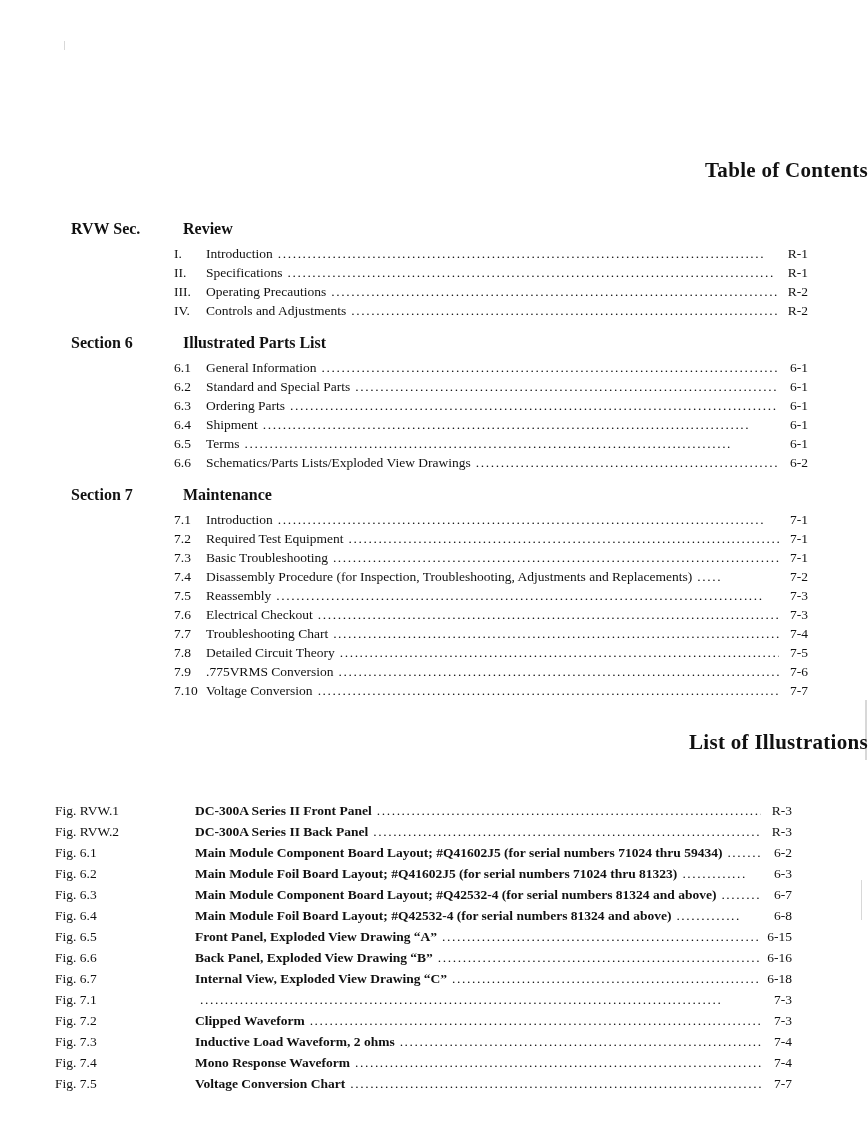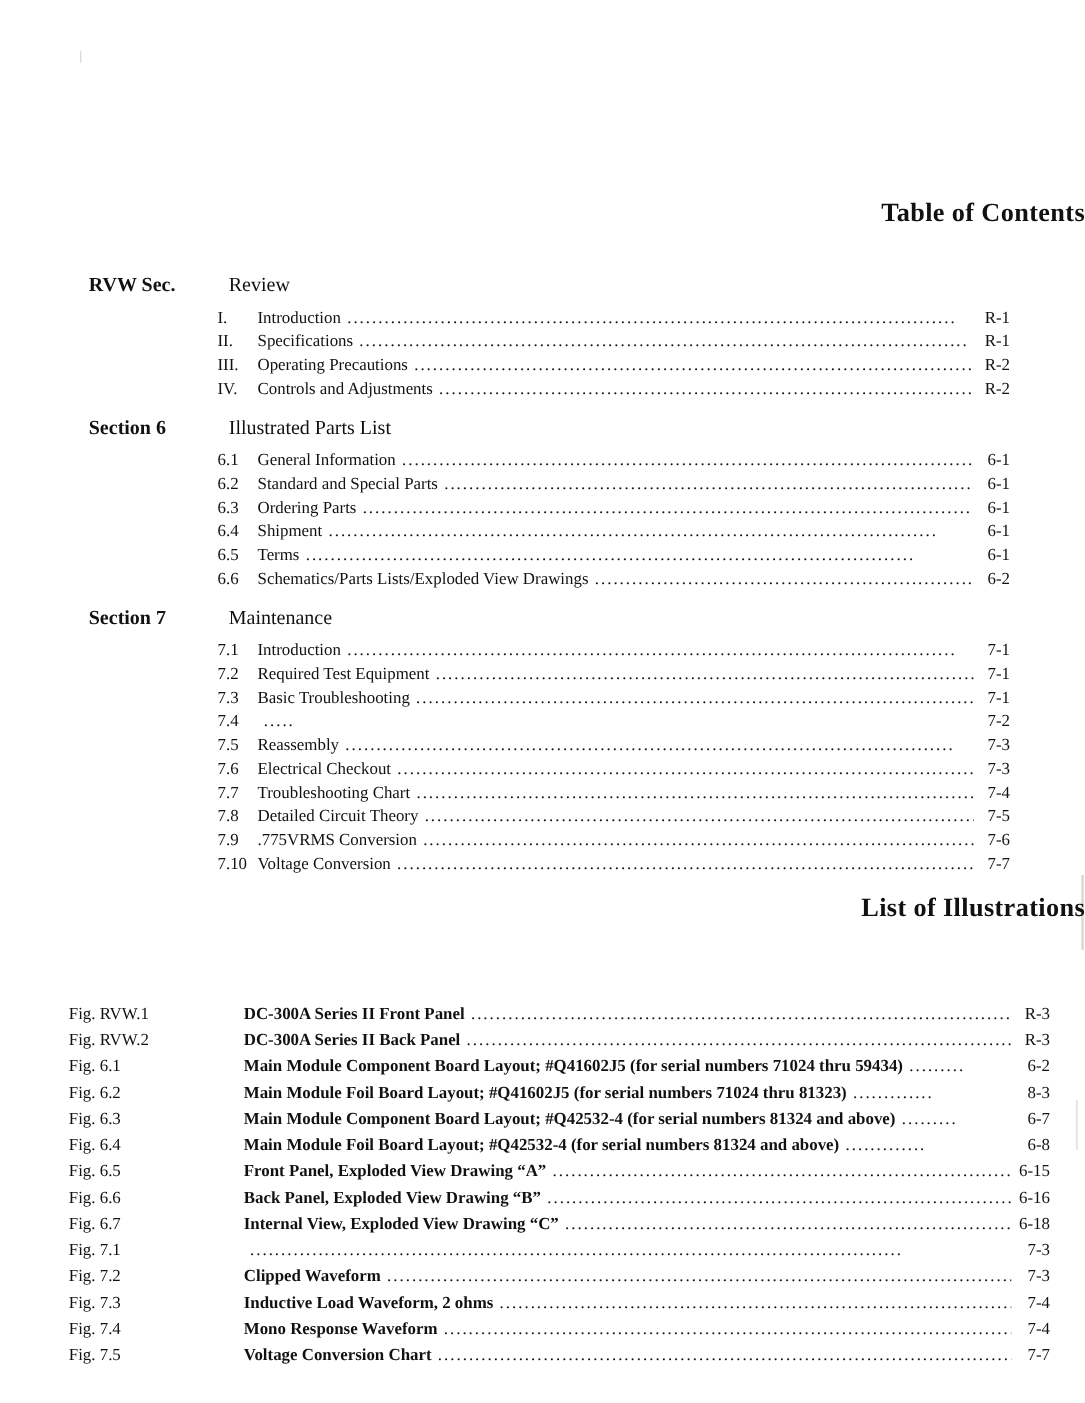--- a/index.html
+++ b/index.html
@@ -27,21 +27,21 @@
     text-align: right;
     font-size: 21px;
     font-weight: bold;
     letter-spacing: 0.3px;
     margin: 0;
     position: absolute;
     left: 0;
     right: 0;
   }
   #toc-title { top: 158px; }
-  #loi-title { top: 714px; }
+  #loi-title { top: 730px; }
 
   
   .toc {
     position: absolute;
     top: 220px;
     left: 16px;
     right: 0;
   }
 
   .sec-group {
@@ -54,21 +54,21 @@
     margin-bottom: 6px;
   }
   .sec-head .sec-label {
     width: 112px;
     margin-left: 55px;
     font-size: 16px;
     font-weight: bold;
   }
   .sec-head .sec-name {
     font-size: 16px;
-    font-weight: normal;
+    font-weight: bold;
   }
 
   .entry {
     display: flex;
     align-items: baseline;
     font-size: 13.5px;
     line-height: 19px;
     padding-left: 158px;
     padding-right: 60px;
   }
@@ -101,21 +101,21 @@
     top: 800px;
     left: 0;
     right: 0;
   }
   .fig-entry {
     display: flex;
     align-items: baseline;
     font-size: 13.5px;
     line-height: 21px;
     padding-left: 55px;
-    padding-right: 28px;
+    padding-right: 76px;
   }
   .fig-entry .fig-id {
     width: 140px;
     flex: none;
   }
   .fig-entry .fig-txt {
     white-space: nowrap;
     font-weight: bold;
   }
   .fig-entry .leader {
@@ -249,20 +249,21 @@
         <span class="pg">7-1</span>
       </div>
       <div class="entry">
         <span class="num">7.3</span>
         <span class="txt">Basic Troubleshooting</span>
         <span class="leader">..................................................................................................</span>
         <span class="pg">7-1</span>
       </div>
       <div class="entry">
         <span class="num">7.4</span>
+        <span class="txt">Disassembly Procedure (for Inspection, Troubleshooting, Adjustments and Replacements)</span>
         <span class="leader">.....</span>
         <span class="pg">7-2</span>
       </div>
       <div class="entry">
         <span class="num">7.5</span>
         <span class="txt">Reassembly</span>
         <span class="leader">..................................................................................................</span>
         <span class="pg">7-3</span>
       </div>
       <div class="entry">
@@ -321,21 +322,21 @@
       <span class="fig-id">Fig. 6.1</span>
       <span class="fig-txt">Main Module Component Board Layout; #Q41602J5 (for serial numbers 71024 thru 59434)</span>
       <span class="leader">.........</span>
       <span class="pg">6-2</span>
     </div>
 
     <div class="fig-entry">
       <span class="fig-id">Fig. 6.2</span>
       <span class="fig-txt">Main Module Foil Board Layout; #Q41602J5 (for serial numbers 71024 thru 81323)</span>
       <span class="leader">.............</span>
-      <span class="pg">8-3</span>
+      <span class="pg">6-3</span>
     </div>
 
     <div class="fig-entry">
       <span class="fig-id">Fig. 6.3</span>
       <span class="fig-txt">Main Module Component Board Layout; #Q42532-4 (for serial numbers 81324 and above)</span>
       <span class="leader">.........</span>
       <span class="pg">6-7</span>
     </div>
 
     <div class="fig-entry">

